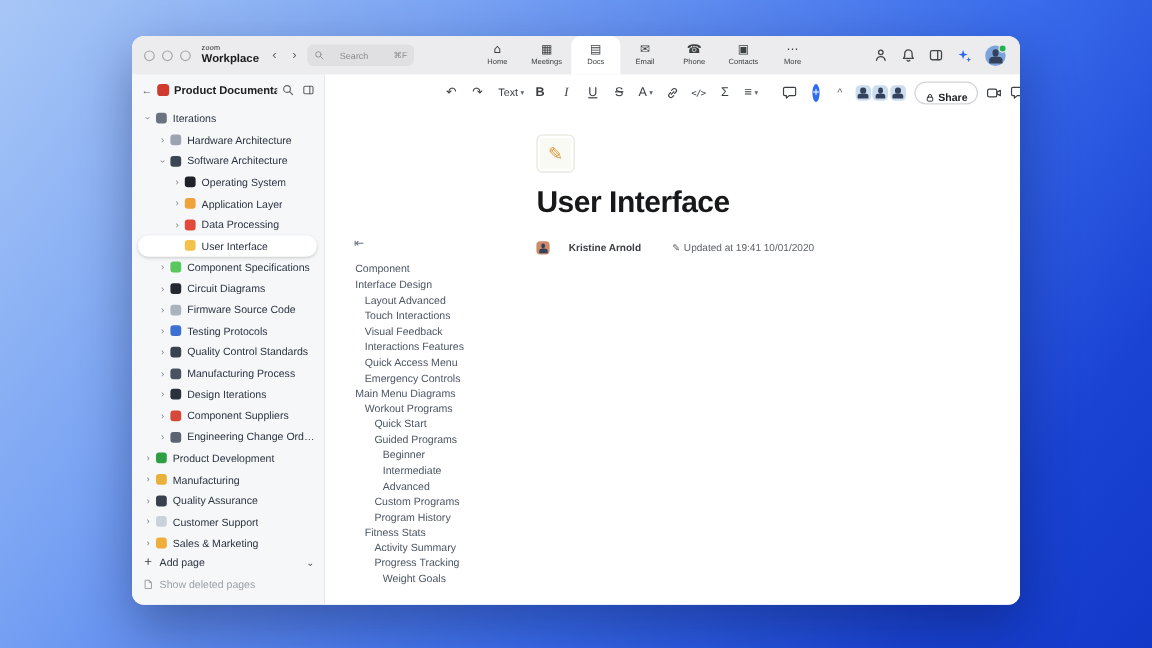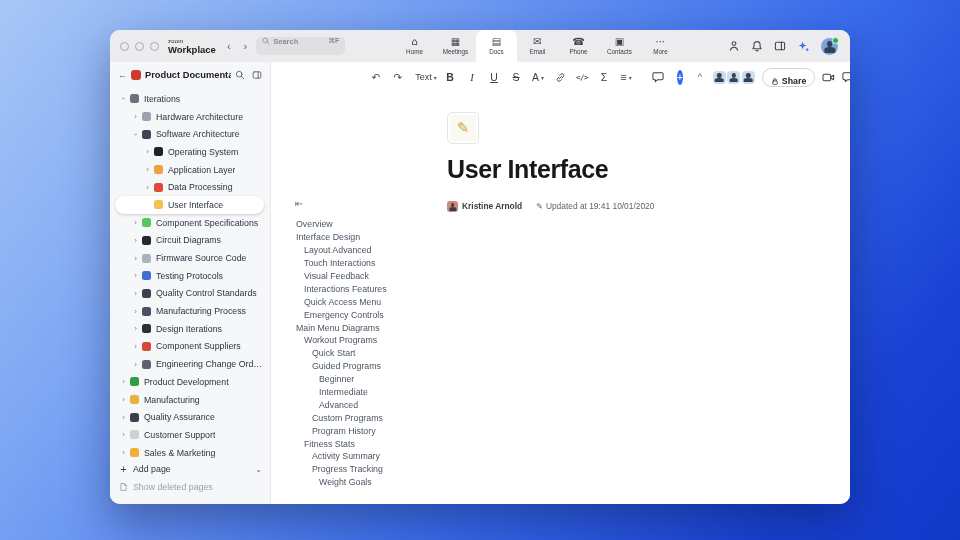--- a/index.html
+++ b/index.html
@@ -11,22 +11,22 @@
 
   
   .titlebar{position:relative;height:32px;flex:0 0 32px;background:#ececee;display:flex;align-items:center;padding:0 10px;}
   .traffic{display:flex;gap:6px;}
   .traffic span{width:7px;height:7px;border-radius:50%;border:1px solid #a9a9ad;background:transparent;}
   .brand{margin-left:9px;line-height:1;}
   .brand .b-top{display:block;font-size:6px;color:#222;letter-spacing:.2px;}
   .brand .b-bot{display:block;font-size:9.5px;font-weight:700;color:#1a1a1a;margin-top:1px;}
   .navarrows{display:flex;gap:13px;margin-left:11px;color:#5f6368;font-size:11px;}
   .navarrows span{cursor:default;}
-  .searchbox{margin-left:9px;width:77px;height:18px;background:#e0e0e3;border-radius:5px;display:flex;align-items:flex-start;
-    padding:0 6px;gap:3px;color:#8a8a90;font-size:7.5px;font-weight:bold;}
+  .searchbox{margin-left:9px;width:77px;height:18px;background:#e0e0e3;border-radius:5px;display:flex;align-items:center;
+    padding:0 6px;gap:13px;color:#8a8a90;font-size:7.5px;}
   .searchbox .sh{margin-left:auto;font-size:7px;color:#8a8a90;}
   .tabs{position:absolute;left:284px;top:0;height:32px;display:flex;align-items:stretch;}
   .tab{width:41px;display:flex;flex-direction:column;align-items:center;justify-content:center;gap:1px;color:#3c4043;}
   .tab .t-ic{font-size:10px;line-height:10px;font-family:"DejaVu Sans",sans-serif;}
   .tab .t-lb{font-size:6.3px;}
   .tab.active{background:#fff;border-radius:8px 8px 0 0;}
   .tb-right{position:absolute;right:12px;top:0;height:32px;display:flex;align-items:center;gap:11px;color:#44474c;}
   .tb-right svg{display:block;}
   .avatar-top{position:relative;width:17px;height:17px;border-radius:50%;background:#7da3dd;}
   .avatar-top .dot{position:absolute;right:-1px;top:-1px;width:5px;height:5px;border-radius:50%;background:#22b14c;border:1px solid #ececee;}
@@ -92,21 +92,21 @@
   .orow.lv1{padding-left:11px;}
   .orow.lv2{padding-left:19px;}
   .orow.lv3{padding-left:27px;}
   .orow.lv4{padding-left:34px;}
 
   .content{position:absolute;left:176px;top:0;width:372px;}
   .doc-icon{margin-top:20px;width:30px;height:30px;border-radius:5px;background:#fafaf5;border:1px solid #e6e6df;
     display:flex;align-items:center;justify-content:center;font-size:15px;color:#dd9a3e;
     box-shadow:inset 0 0 0 2px #fff;font-family:"DejaVu Sans",sans-serif;}
   .doc-title{margin-top:11px;font-size:25px;font-weight:700;color:#17181a;letter-spacing:-.4px;}
-  .meta{margin-top:8px;display:flex;align-items:center;gap:4px;font-size:8.4px;color:#5f6368;}
+  .meta{margin-top:8px;display:flex;align-items:center;gap:16px;font-size:8.4px;color:#5f6368;}
   .meta .mav{width:11px;height:11px;border-radius:3px;background:#d08a6a;overflow:hidden;}
   .meta .mname{font-weight:700;color:#3c4043;}
   .meta .mupd{margin-left:10px;display:flex;align-items:center;gap:3px;}
   .meta .pedit{font-family:"DejaVu Sans",sans-serif;font-size:8px;}
   .sections{margin-top:6px;}
   .sec.h2{font-size:14.5px;font-weight:700;color:#111418;margin:19px 0 11px;}
   .sec.h3{font-size:12px;font-weight:700;color:#111418;margin:17px 0 10px;}
   .sec.p{font-size:11.2px;line-height:16px;color:#24292f;margin:0 0 14px;}
   svg{stroke:currentColor;fill:none;stroke-width:1.1;stroke-linecap:round;stroke-linejoin:round;}
   svg .fill{fill:currentColor;stroke:none;}
@@ -433,21 +433,21 @@
           </div>
         </div>
 
         <div class="docscroll">
 
           <aside class="outline">
             <div class="o-collapse">⇤</div>
             <div>
 
                 <div class="orow lv1">
-                  <span>Overview</span>
+                  <span>Component</span>
                 </div>
 
                 <div class="orow lv1">
                   <span>Interface Design</span>
                 </div>
 
                 <div class="orow lv2">
                   <span>Layout Advanced</span>
                 </div>
 

